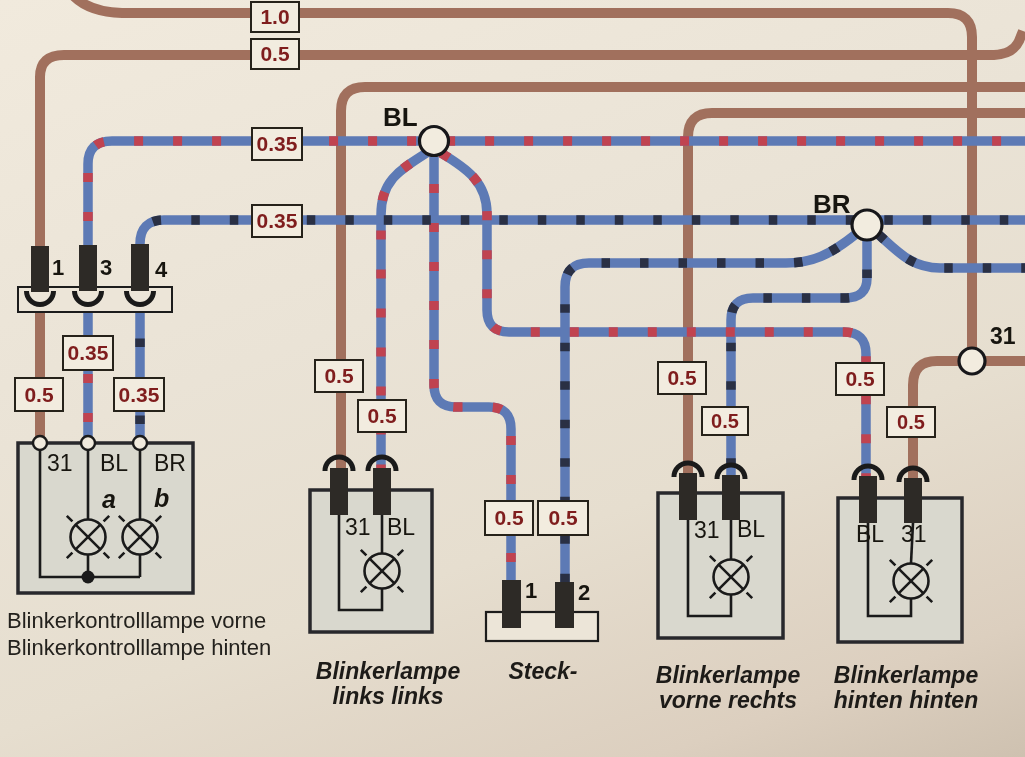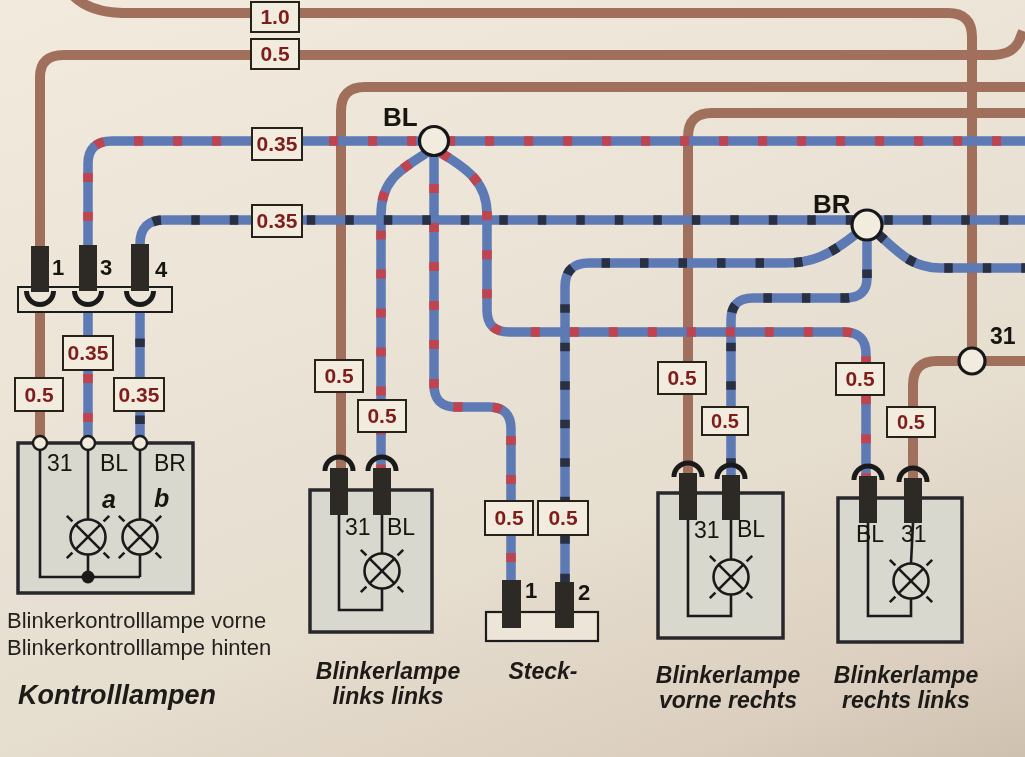--- a/index.html
+++ b/index.html
@@ -194,21 +194,20 @@
   <div class="lbl pinlbl" style="left:52px;top:255px;">1</div>
   <div class="lbl pinlbl" style="left:100px;top:255px;">3</div>
   <div class="lbl pinlbl" style="left:155px;top:257px;">4</div>
   <div class="lbl termlbl" style="left:47px;top:450px;">31</div>
   <div class="lbl termlbl" style="left:100px;top:450px;">BL</div>
   <div class="lbl termlbl" style="left:154px;top:450px;">BR</div>
   <div class="lbl ablbl" style="left:102px;top:485px;">a</div>
   <div class="lbl ablbl" style="left:154px;top:484px;">b</div>
   <div class="lbl note" style="left:7px;top:608px;">Blinkerkontrolllampe vorne</div>
   <div class="lbl note" style="left:7px;top:635px;">Blinkerkontrolllampe hinten</div>
-  <div class="caption caption-big" style="left:18px;top:681px;width:195px;">Kontrolllampen</div>
 
   <div class="lbl termlbl" style="left:345px;top:514px;">31</div>
   <div class="lbl termlbl" style="left:387px;top:514px;">BL</div>
   <div class="caption" style="left:303px;top:659px;width:170px;">
     <div>Blinkerlampe</div>
     <div>links links</div>
   </div>
 
   <div class="lbl pinlbl" style="left:525px;top:578px;">1</div>
   <div class="lbl pinlbl" style="left:578px;top:580px;">2</div>
@@ -220,16 +219,16 @@
   <div class="lbl termlbl" style="left:737px;top:516px;">BL</div>
   <div class="caption" style="left:643px;top:663px;width:170px;">
     <div>Blinkerlampe</div>
     <div>vorne rechts</div>
   </div>
 
   <div class="lbl termlbl" style="left:856px;top:521px;">BL</div>
   <div class="lbl termlbl" style="left:901px;top:521px;">31</div>
   <div class="caption" style="left:821px;top:663px;width:170px;">
     <div>Blinkerlampe</div>
-    <div>rechts links</div>
+    <div>hinten hinten</div>
   </div>
 
 </div>
 
 </body></html>

